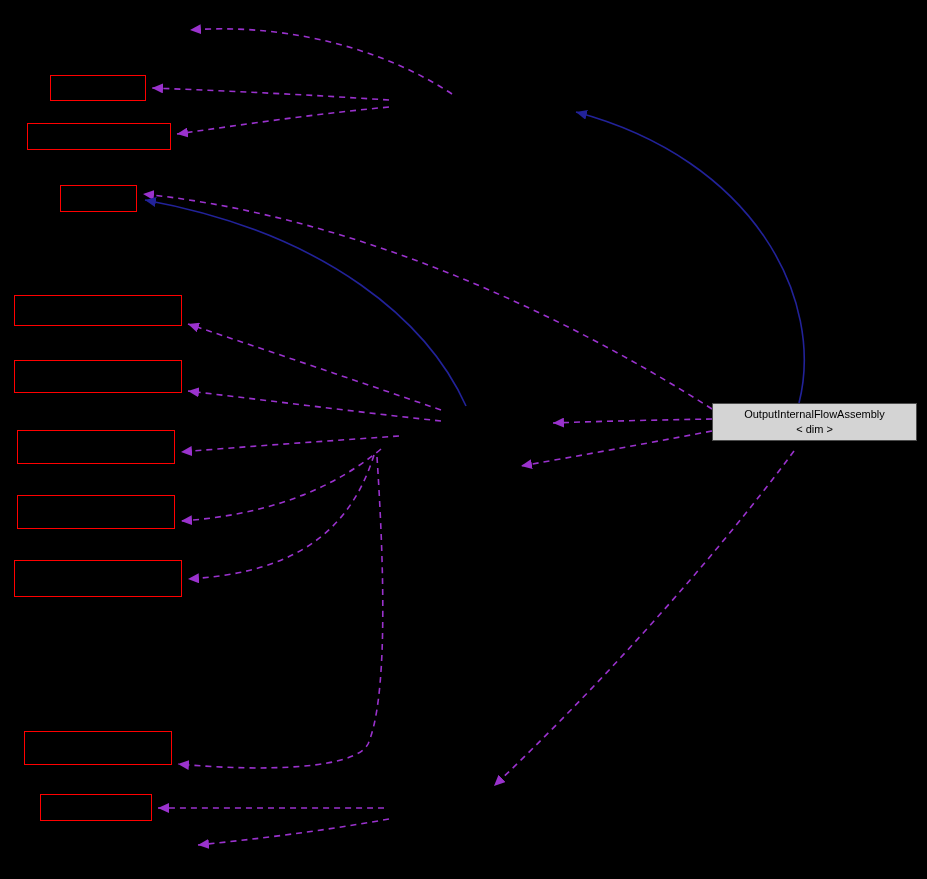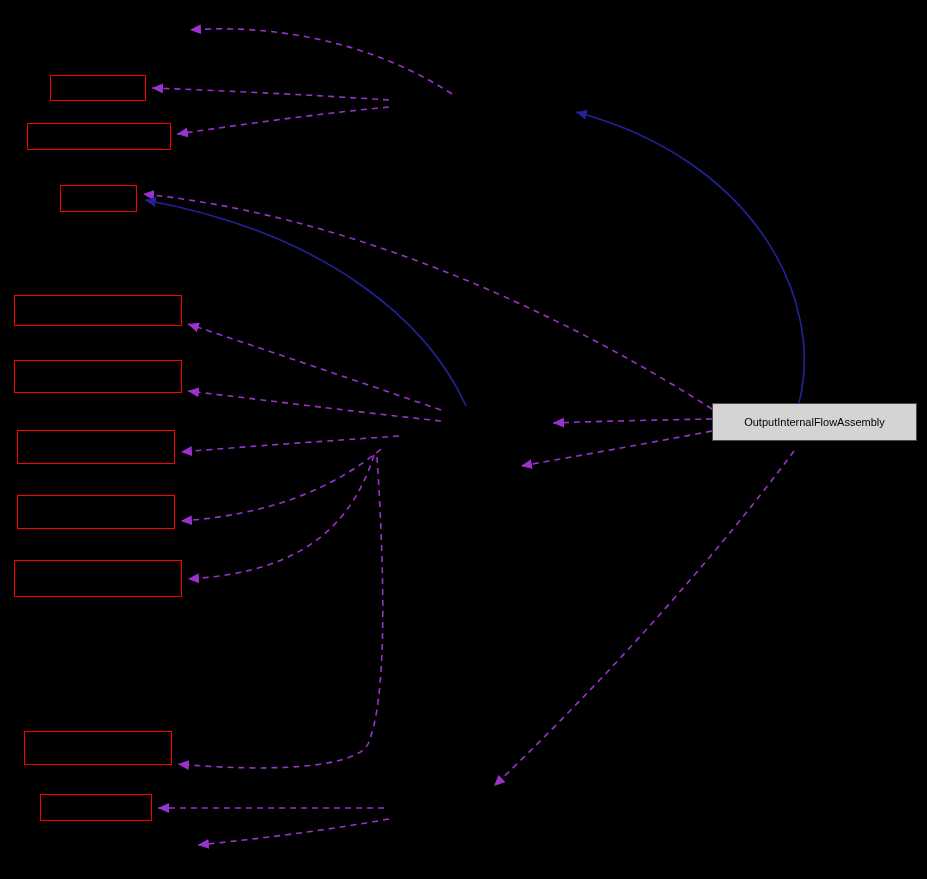--- a/index.html
+++ b/index.html
@@ -98,15 +98,16 @@
   <div class="node" style="left:14px;top:295px;width:168px;height:31px"></div>
   <div class="node" style="left:14px;top:360px;width:168px;height:33px"></div>
   <div class="node" style="left:17px;top:430px;width:158px;height:34px"></div>
   <div class="node" style="left:17px;top:495px;width:158px;height:34px"></div>
   <div class="node" style="left:14px;top:560px;width:168px;height:37px"></div>
   <div class="node" style="left:24px;top:731px;width:148px;height:34px"></div>
   <div class="node" style="left:40px;top:794px;width:112px;height:27px"></div>
 
   <div class="main-node" style="left:712px;top:403px;width:205px;height:38px">
     <span>OutputInternalFlowAssembly</span>
+    <span>&lt; dim &gt;</span>
   </div>
 
 </div>
 
 </body></html>

